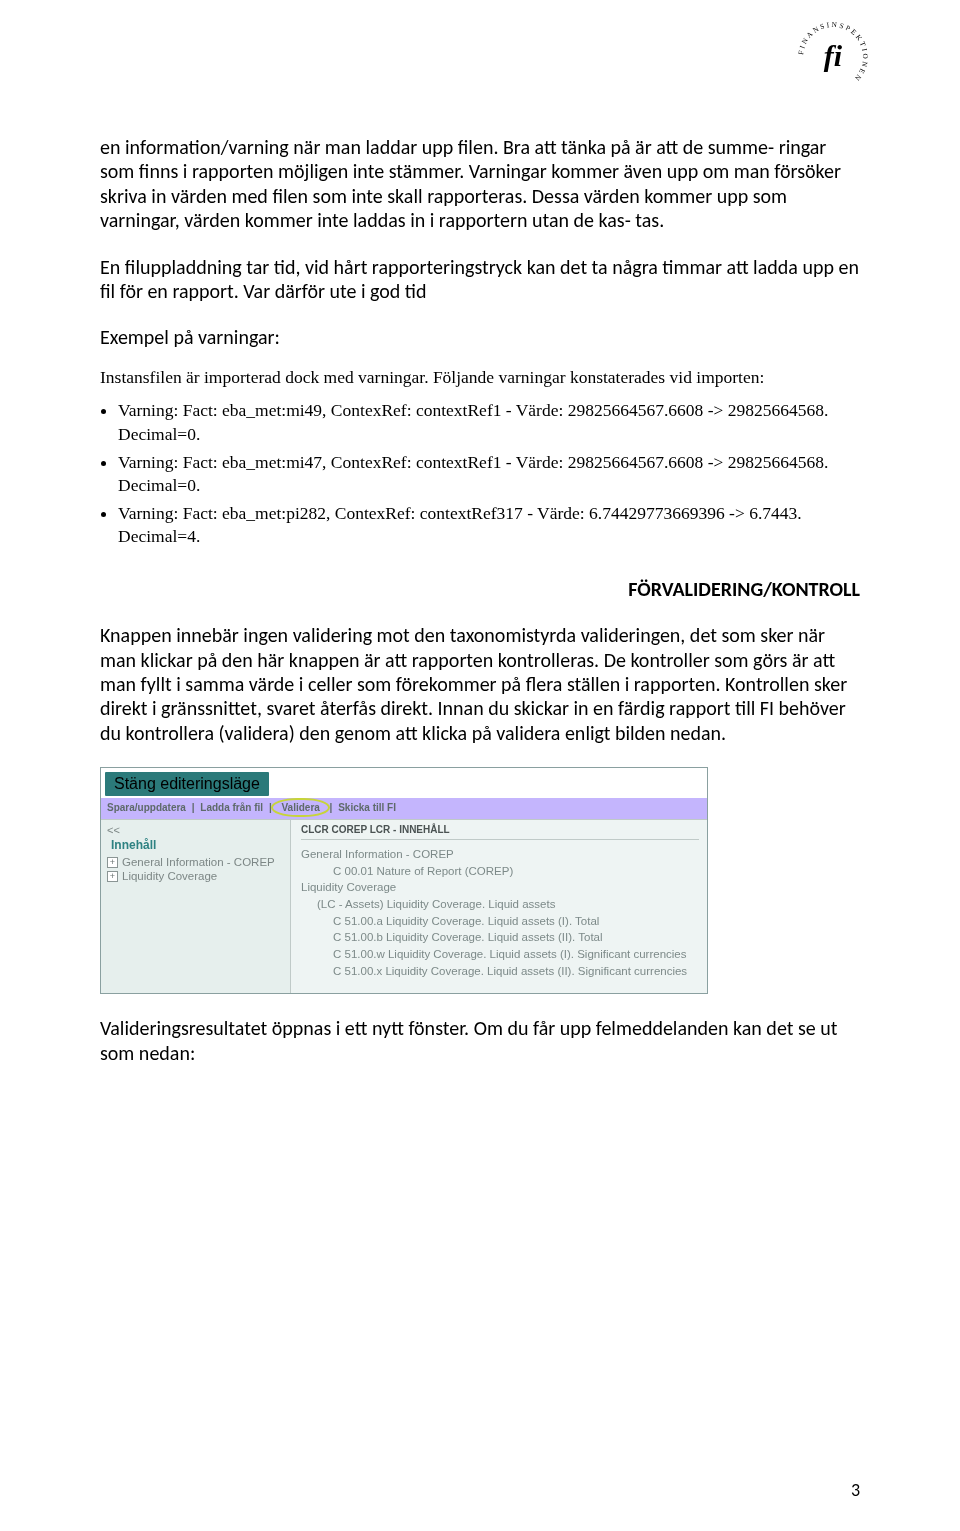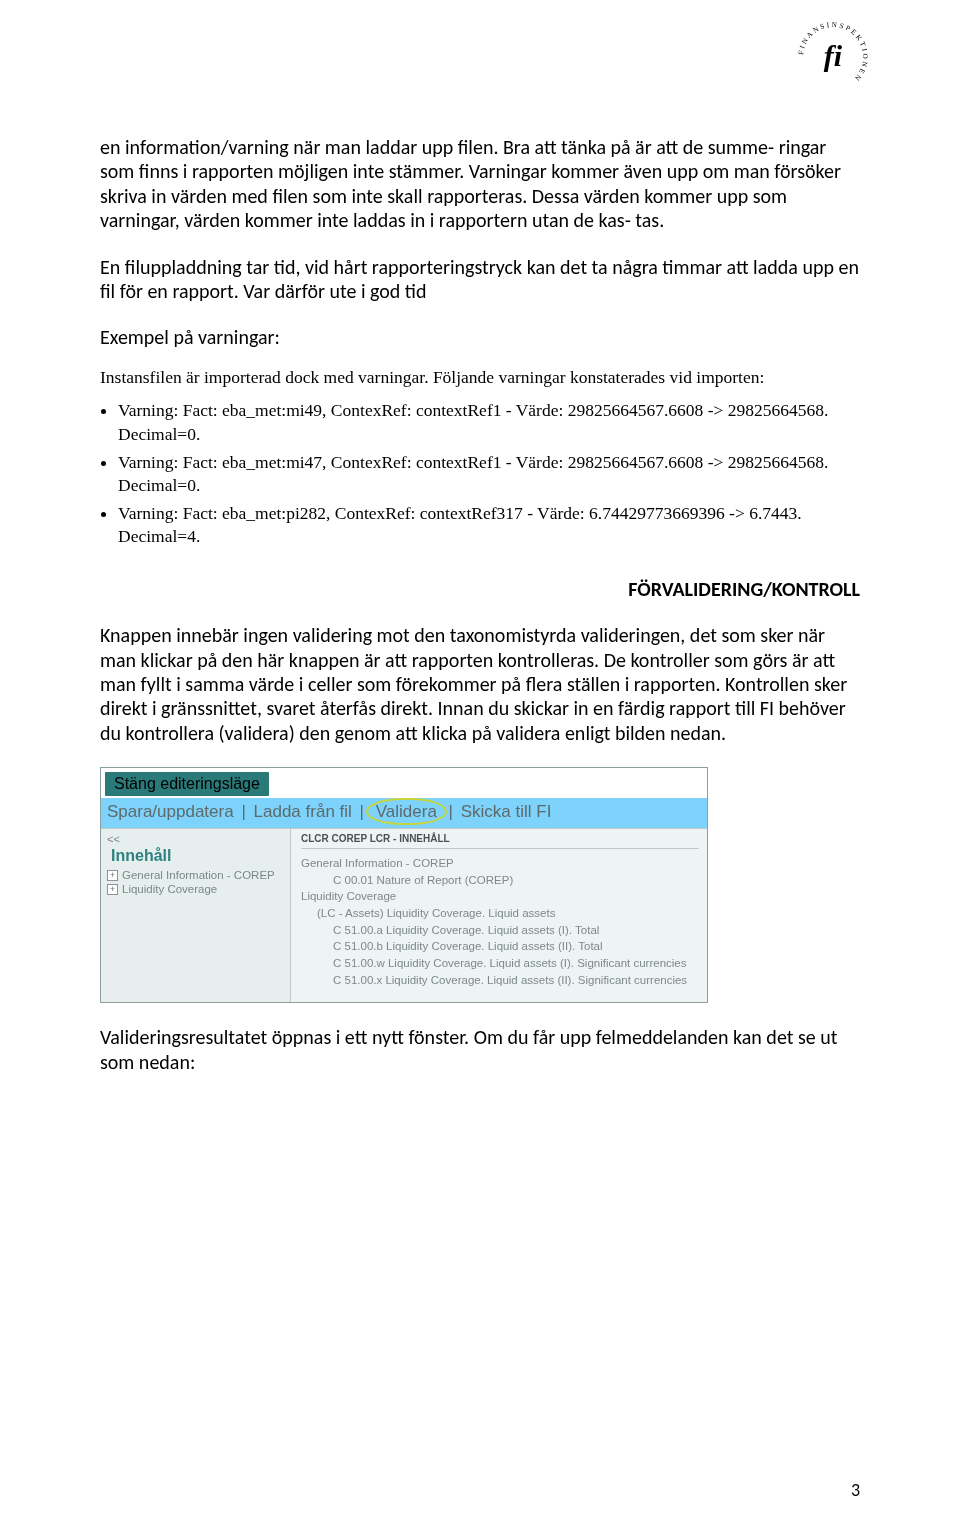--- a/index.html
+++ b/index.html
@@ -67,24 +67,25 @@
   }
   .ui-closebtn {
     display: inline-block;
     background: #2b7a7a;
     color: #000000;
     padding: 3px 9px;
     font-size: 16px;
     border-radius: 1px;
   }
   .ui-menu {
-    background: #7dd3fc;
+    background: #c4b5fd;
     padding: 4px 6px 6px 6px;
     color: #5e6a6a;
-    font-size: 17px;
+    font-size: 10px;
+    font-weight: bold;
   }
   .ui-menu span.sep { margin: 0 3px; }
   .ui-menu .circled {
     position: relative;
     padding: 0 4px;
   }
   .ui-menu .circled::after {
     content: "";
     position: absolute;
     left: -6px; right: -6px; top: -4px; bottom: -4px;
@@ -97,21 +98,21 @@
     border-top: 1px solid #c0cac8;
   }
   .ui-left {
     width: 190px;
     background: #e6efed;
     border-right: 1px solid #c0cac8;
     padding: 4px 6px 10px 6px;
     box-sizing: border-box;
   }
   .ui-left .back { color: #7d8786; font-size: 11px; }
-  .ui-left .hdr { color: #2e8282; font-weight: bold; font-size: 16px; margin: 2px 0 4px 4px; }
+  .ui-left .hdr { color: #2e8282; font-weight: bold; font-size: 12px; margin: 2px 0 4px 4px; }
   .ui-left .node { color: #7d8786; font-size: 11.5px; margin: 2px 0 2px 0; }
   .ui-left .plus {
     display: inline-block;
     width: 9px; height: 9px;
     border: 1px solid #8a9594;
     line-height: 8px;
     text-align: center;
     font-size: 9px;
     margin-right: 4px;
     color: #6b7574;

